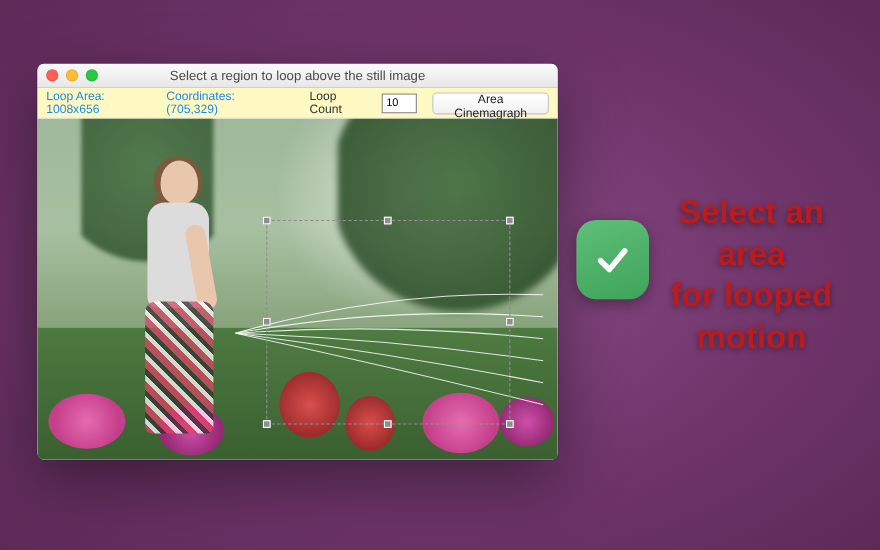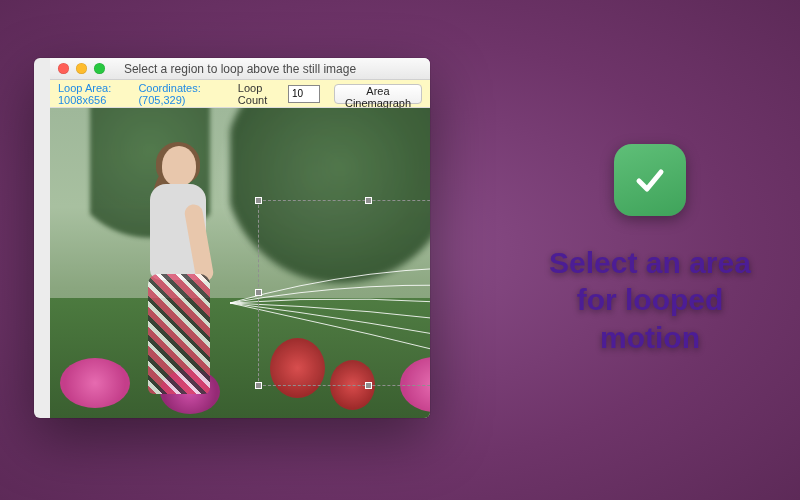--- a/index.html
+++ b/index.html
@@ -11,25 +11,25 @@
     overflow: hidden;
     position: relative;
   }
   .promo {
     position: absolute;
     right: 0;
     top: 0;
     width: 300px;
     height: 500px;
     display: flex;
-    flex-direction: column;
+    flex-direction: row;
     align-items: center;
     justify-content: center;
     padding: 0 24px;
-    color: #4c1d95;
+    color: #b91c1c;
   }
   .promo-icon {
     width: 72px;
     height: 72px;
     border-radius: 18px;
     background: linear-gradient(160deg, #5fbf78 0%, #3fa35a 100%);
     display: flex;
     align-items: center;
     justify-content: center;
     margin-bottom: 28px;
@@ -40,27 +40,26 @@
     font-weight: 600;
     line-height: 1.25;
     text-align: center;
     text-shadow: 0 2px 6px rgba(0,0,0,0.4);
     white-space: pre-line;
   }
   .mac-window {
     position: absolute;
     left: 34px;
     top: 58px;
-    width: 396px;
+    width: 473px;
     height: 360px;
     background: #ececec;
     border-radius: 6px;
     box-shadow: 0 20px 60px rgba(0,0,0,0.45), 0 0 0 1px rgba(0,0,0,0.08);
     overflow: hidden;
-    padding-left: 16px;
   }
   .titlebar {
     height: 22px;
     background: linear-gradient(#fafafa, #e8e8e8);
     border-bottom: 1px solid #d0d0d0;
     display: flex;
     align-items: center;
     padding: 0 8px;
     position: relative;
   }

